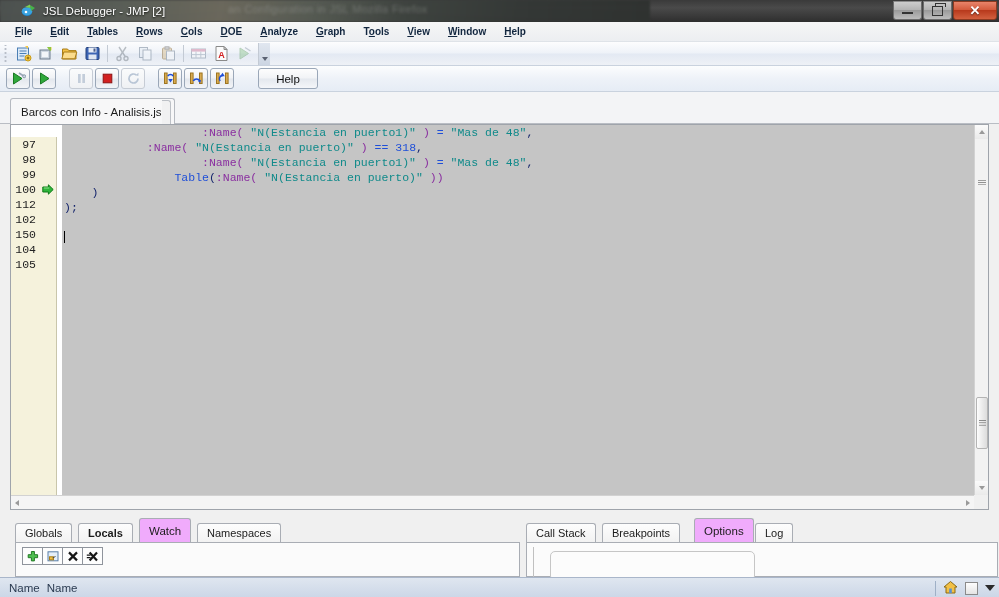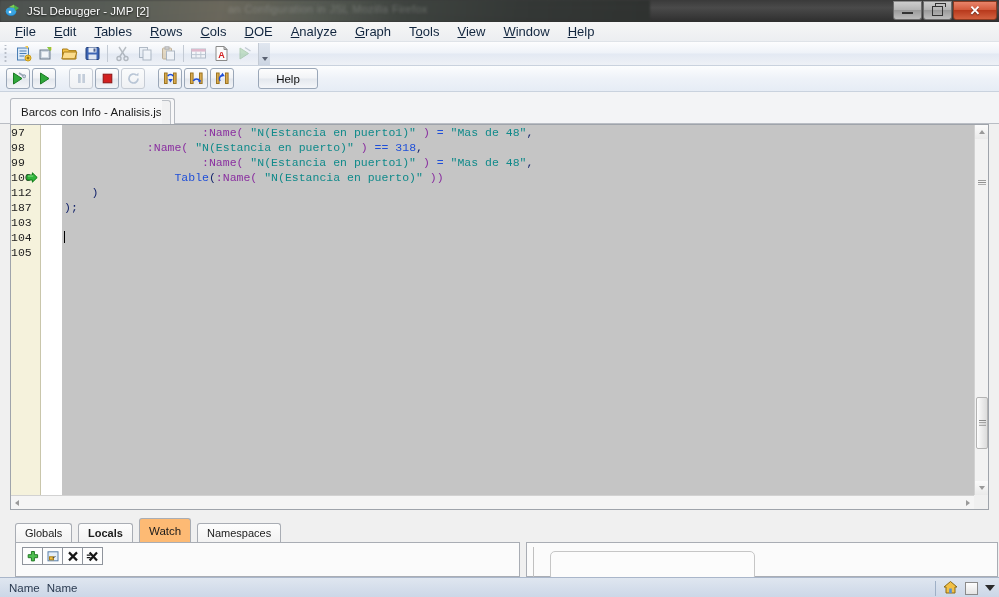--- a/index.html
+++ b/index.html
@@ -16,20 +16,21 @@
     overflow: hidden;
     background: #f0f0f0;
   }
 
   
   .titlebar {
     position: absolute; top: 0; left: 0; width: 999px; height: 22px;
     background: linear-gradient(to bottom, #3a3a3a 0%, #4a4a4a 35%, #2e2e2e 100%);
     display: flex; align-items: center;
     overflow: hidden;
+    padding-left: 16px;
   }
   .titlebar-blur {
     position: absolute; left: 0; top: 0; width: 650px; height: 22px;
     background: linear-gradient(100deg, #4d5250 0%, #5a5f58 18%, #6d6a5e 34%,
                 #575c54 48%, #3f4440 62%, #343836 80%, #2f3230 100%);
     filter: blur(1.2px);
     opacity: .95;
   }
   .titlebar-ghost {
     position: absolute; left: 228px; top: 3px; width: 340px; height: 14px;
@@ -85,24 +86,25 @@
 
   
   .menubar {
     position: absolute; top: 22px; left: 0; width: 999px; height: 20px;
     background: linear-gradient(to bottom, #f6f6f6, #eceef1);
     display: flex; align-items: center;
     padding-left: 6px;
     border-bottom: 1px solid #dfe3e8;
   }
   .menu-item {
-    font-size: 13px; color: #12263f;
+    font-size: 10px; color: #12263f;
     padding: 2px 9px;
     cursor: default;
     white-space: nowrap;
+    font-weight: bold;
   }
   .menu-item u { text-decoration: underline; }
 
   
   .toolbar1 {
     position: absolute; top: 42px; left: 0; width: 999px; height: 24px;
     background: linear-gradient(to bottom, #fdfdfe 0%, #eef2f8 48%, #e3e9f3 52%, #eef1f6 100%);
     display: flex; align-items: center;
     border-bottom: 1px solid #c9d2de;
   }
@@ -184,21 +186,21 @@
 
   
   .editor-wrap {
     position: absolute; left: 10px; top: 124px;
     width: 979px; height: 386px;
     background: #fff;
     border: 1px solid #9fa4ab;
     overflow: hidden;
   }
   .gutter {
-    position: absolute; left: 0; top: 0; width: 30px; height: 100%;
+    position: absolute; left: 0; top: 12px; width: 46px; height: 100%;
     background: #f5f2dc;
     border-right: 1px solid #c9c6ab;
   }
   .gutter-line {
     height: 15px; line-height: 15px;
     font-family: "Liberation Mono", monospace;
     font-size: 11.5px; color: #222;
     text-align: right; padding-right: 20px;
     position: relative;
   }
@@ -280,21 +282,21 @@
     padding: 0 9px;
     display: flex; align-items: center;
     font-size: 11px; color: #1b1b1b;
     background: linear-gradient(to bottom,#fdfdfd,#f2f2f2);
     border: 1px solid #a9adb4; border-bottom: none;
     border-radius: 3px 3px 0 0;
     white-space: nowrap; cursor: default;
   }
   .ptab.active {
     top: 2px; height: 24px;
-    background: #fdba74;
+    background: #f0abfc;
     border-color: #a9adb4;
     z-index: 3;
     font-size: 11.5px;
   }
   .panel-body {
     position: absolute; top: 26px; left: 0;
     background: #fbfbfb; border: 1px solid #a9adb4;
   }
   .wtoolbar { position: absolute; left: 6px; top: 4px; display: flex; }
   .wbtn {
@@ -534,22 +536,22 @@
 
     <div class="gutter" id="gutter">
         <div class="gutter-line"><span>97</span></div>
         <div class="gutter-line"><span>98</span></div>
         <div class="gutter-line"><span>99</span></div>
         <div class="gutter-line"><span>100</span><span class="exec-arrow"><svg width="12" height="11" viewBox="0 0 12 11">
               <path d="M0.8 3 h5.6 V0.8 L11.2 5.5 L6.4 10.2 V8 H0.8 Z" fill="#2fb53a" stroke="#0f7a18" stroke-width="1"></path>
               <path d="M1.8 4 h5.4" stroke="#8ce38c" stroke-width="1"></path>
             </svg></span></div>
         <div class="gutter-line"><span>112</span></div>
-        <div class="gutter-line"><span>187</span></div>
-        <div class="gutter-line"><span>103</span></div>
+        <div class="gutter-line"><span>102</span></div>
+        <div class="gutter-line"><span>150</span></div>
         <div class="gutter-line"><span>104</span></div>
         <div class="gutter-line"><span>105</span></div>
       </div>
 
     <div class="code-area" id="code-area">
         <div class="code-line"><span class="tok-plain">                    </span><span class="tok-name">:Name(</span><span class="tok-plain"> </span><span class="tok-str">"N(Estancia en puerto1)"</span><span class="tok-plain"> </span><span class="tok-name">)</span><span class="tok-plain"> </span><span class="tok-num">=</span><span class="tok-plain"> </span><span class="tok-str">"Mas de 48"</span><span class="tok-plain">,</span></div>
         <div class="code-line"><span class="tok-plain">            </span><span class="tok-name">:Name(</span><span class="tok-plain"> </span><span class="tok-str">"N(Estancia en puerto)"</span><span class="tok-plain"> </span><span class="tok-name">)</span><span class="tok-plain"> </span><span class="tok-num">==</span><span class="tok-plain"> </span><span class="tok-num">318</span><span class="tok-plain">,</span></div>
         <div class="code-line"><span class="tok-plain">                    </span><span class="tok-name">:Name(</span><span class="tok-plain"> </span><span class="tok-str">"N(Estancia en puerto1)"</span><span class="tok-plain"> </span><span class="tok-name">)</span><span class="tok-plain"> </span><span class="tok-num">=</span><span class="tok-plain"> </span><span class="tok-str">"Mas de 48"</span><span class="tok-plain">,</span></div>
         <div class="code-line"><span class="tok-plain">                </span><span class="tok-fn">Table</span><span class="tok-plain">(</span><span class="tok-name">:Name(</span><span class="tok-plain"> </span><span class="tok-str">"N(Estancia en puerto)"</span><span class="tok-plain"> </span><span class="tok-name">))</span></div>
         <div class="code-line"><span class="tok-plain">    )</span></div>
@@ -615,20 +617,34 @@
         </div>
         <div class="wbtn">
           <svg width="14" height="13" viewBox="0 0 14 13">
             <path d="M3.6 2.4 L11 10.4 M11 2.4 L3.6 10.4" stroke="#161616" stroke-width="2.2" fill="none"></path>
             <path d="M0.8 5.2 L4.6 5.2 M0.8 7.6 L4.6 7.6" stroke="#161616" stroke-width="1.3"></path>
           </svg>
         </div>
       </div>
     </div>
 
+    <div class="tabrow" style="left:519px;width:472px;">
+      <div class="ptab" style="left:0px;">
+        <span>Call Stack</span>
+      </div>
+      <div class="ptab" style="left:76px;">
+        <span>Breakpoints</span>
+      </div>
+      <div class="ptab active" style="left:168px;">
+        <span>Options</span>
+      </div>
+      <div class="ptab" style="left:229px;">
+        <span>Log</span>
+      </div>
+    </div>
     <div class="panel-body" style="left:519px;width:472px;height:35px;">
       <div class="optbox-side"></div>
       <div class="optbox"></div>
     </div>
   </div>
 
   <div class="statusbar">
     <span class="status-text"></span>
     <div class="status-right">
       <div class="sr-sep"></div>

